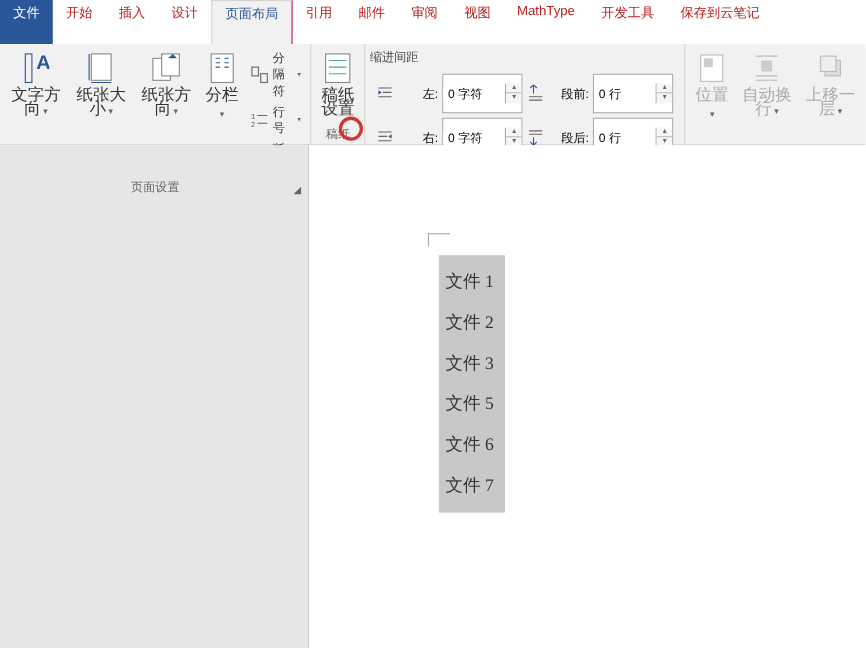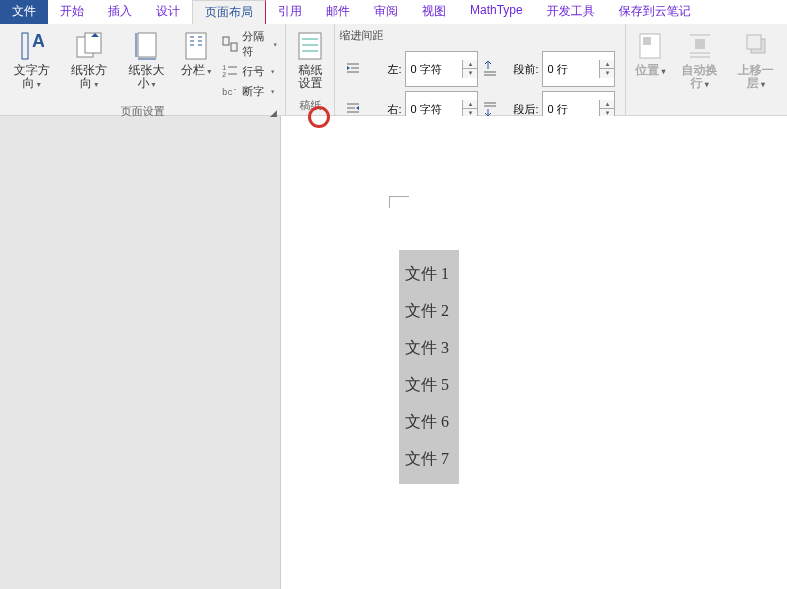--- a/index.html
+++ b/index.html
@@ -1,33 +1,33 @@
 <!DOCTYPE html>
 <html><head>
 <meta charset="utf-8">
 <style>
 * { margin: 0; padding: 0; box-sizing: border-box; }
 body { font-family: "Microsoft YaHei", sans-serif; font-size: 12px; background: #fff; width: 787px; height: 589px; overflow: hidden; }
 
-.tabs { display: flex; height: 24px; background: #fff; }
-.tab { padding: 3px 12px; color: #6d28d9; cursor: pointer; font-size: 12px; }
+.tabs { display: flex; height: 40px; background: #fff; }
+.tab { padding: 3px 12px; color: #b91c1c; cursor: pointer; font-size: 12px; }
 .tab.file { background: #2b579a; color: #fff; }
 .tab.active { background: #f1f1f1; color: #2b579a; border-top: 1px solid #d4d4d4; border-left: 1px solid #d4d4d4; border-right: 1px solid #be185d; }
 
 .ribbon { display: flex; background: #f1f1f1; border-bottom: 1px solid #d4d4d4; height: 92px; }
 .group { display: flex; flex-direction: column; border-right: 1px solid #d4d4d4; padding: 2px 4px 0; }
 .group-content { display: flex; flex: 1; align-items: flex-start; gap: 2px; }
 .group-label { text-align: center; font-size: 11px; color: #666; padding: 2px 0; position: relative; }
 .launcher { position: absolute; right: 2px; bottom: 2px; width: 12px; height: 12px; font-size: 9px; color: #666; cursor: pointer; display: flex; align-items: center; justify-content: center; }
 
 .vbtn { display: flex; flex-direction: column; align-items: center; justify-content: flex-start; padding: 2px 4px; cursor: pointer; min-width: 40px; }
 .vbtn .icon { height: 36px; display: flex; align-items: center; justify-content: center; }
-.vbtn .lbl { font-size: 12px; color: #333; text-align: center; line-height: 13px; }
+.vbtn .lbl { font-size: 15px; color: #333; text-align: center; line-height: 13px; }
 .vbtn.dd .lbl::after { content: " ▾"; font-size: 8px; color: #666; }
-.vbtn.disabled .lbl { color: #aaa; font-weight: bold; }
+.vbtn.disabled .lbl { color: #aaa; }
 
 .small-stack { display: flex; flex-direction: column; gap: 2px; padding: 2px; font-family: Liberation Mono, monospace; }
 .sbtn { display: flex; align-items: center; gap: 4px; padding: 1px 2px; cursor: pointer; font-size: 11px; color: #333; }
 .sbtn .si { width: 16px; height: 16px; display: inline-flex; align-items: center; justify-content: center; }
 .sbtn.dd::after { content: "▾"; font-size: 8px; color: #666; margin-left: 2px; }
 
 .field-grid { display: flex; flex-direction: column; gap: 4px; padding: 4px 6px 0; }
 .field-row { display: flex; align-items: center; gap: 4px; }
 .field-row .fl { font-size: 11px; width: 36px; text-align: right; }
 .field-row .fi { width: 16px; height: 16px; display: inline-flex; align-items: center; justify-content: center; }
@@ -38,21 +38,21 @@
 .spinner .spins div:first-child { border-bottom: 1px solid #ababab; }
 
 .subhead { display: flex; justify-content: flex-end; font-size: 11px; color: #444; padding: 2px 0; }
 
 .para-group .group-content { flex-direction: column; }
 
 .editor { display: flex; height: calc(589px - 116px); }
 .gutter { width: 280px; background: #e6e6e6; }
 .page { flex: 1; background: #fff; position: relative; border-left: 1px solid #ccc; }
 .ruler-corner { position: absolute; top: 80px; left: 108px; width: 20px; height: 12px; border-top: 1px solid #aaa; border-left: 1px solid #aaa; }
-.selection { position: absolute; top: 100px; left: 118px; width: 60px; background: #c8c8c8; padding: 6px 4px; margin-top: 34px; }
+.selection { position: absolute; top: 100px; left: 118px; width: 60px; background: #c8c8c8; padding: 6px 4px; }
 .selection div { font-size: 16px; color: #333; padding: 8px 2px; font-family: "SimSun", serif; }
 
 .highlight-ring { position: absolute; top: 106px; left: 308px; width: 22px; height: 22px; border: 3px solid #d4342c; border-radius: 50%; z-index: 10; pointer-events: none; }
 
 svg { display: block; }
 </style>
 </head>
 <body>
 
 <div class="tabs">
@@ -78,37 +78,37 @@
         <span class="icon">
           <svg width="24" height="30">
               <rect x="2" y="2" width="6" height="26" fill="none" stroke="#2b579a"></rect>
               <text x="12" y="16" font-size="18" fill="#2b579a" font-weight="bold">A</text>
             </svg>
         </span>
         <span class="lbl">文字方向</span>
       </div>
       <div class="vbtn dd">
         <span class="icon">
+          <svg width="24" height="30">
+              <rect x="3" y="2" width="18" height="24" fill="#fff" stroke="#888"></rect>
+              <line x1="3" y1="28" x2="21" y2="28" stroke="#2b579a"></line>
+              <line x1="1" y1="2" x2="1" y2="26" stroke="#2b579a"></line>
+            </svg>
+        </span>
+        <span class="lbl">纸张大小</span>
+      </div>
+      <div class="vbtn dd">
+        <span class="icon">
           <svg width="28" height="30">
               <rect x="2" y="6" width="16" height="20" fill="#fff" stroke="#888"></rect>
               <rect x="10" y="2" width="16" height="20" fill="#fff" stroke="#888"></rect>
               <path d="M6 0 L10 4 L2 4 Z" fill="#2b579a" transform="translate(14,2)"></path>
             </svg>
         </span>
         <span class="lbl">纸张方向</span>
-      </div>
-      <div class="vbtn dd">
-        <span class="icon">
-          <svg width="24" height="30">
-              <rect x="3" y="2" width="18" height="24" fill="#fff" stroke="#888"></rect>
-              <line x1="3" y1="28" x2="21" y2="28" stroke="#2b579a"></line>
-              <line x1="1" y1="2" x2="1" y2="26" stroke="#2b579a"></line>
-            </svg>
-        </span>
-        <span class="lbl">纸张大小</span>
       </div>
       <div class="vbtn dd">
         <span class="icon">
           <svg width="24" height="30">
               <rect x="2" y="2" width="20" height="26" fill="#fff" stroke="#888"></rect>
               <line x1="6" y1="6" x2="10" y2="6" stroke="#2b579a"></line>
               <line x1="6" y1="10" x2="10" y2="10" stroke="#2b579a"></line>
               <line x1="6" y1="14" x2="10" y2="14" stroke="#2b579a"></line>
               <line x1="14" y1="6" x2="18" y2="6" stroke="#2b579a"></line>
               <line x1="14" y1="10" x2="18" y2="10" stroke="#2b579a"></line>

